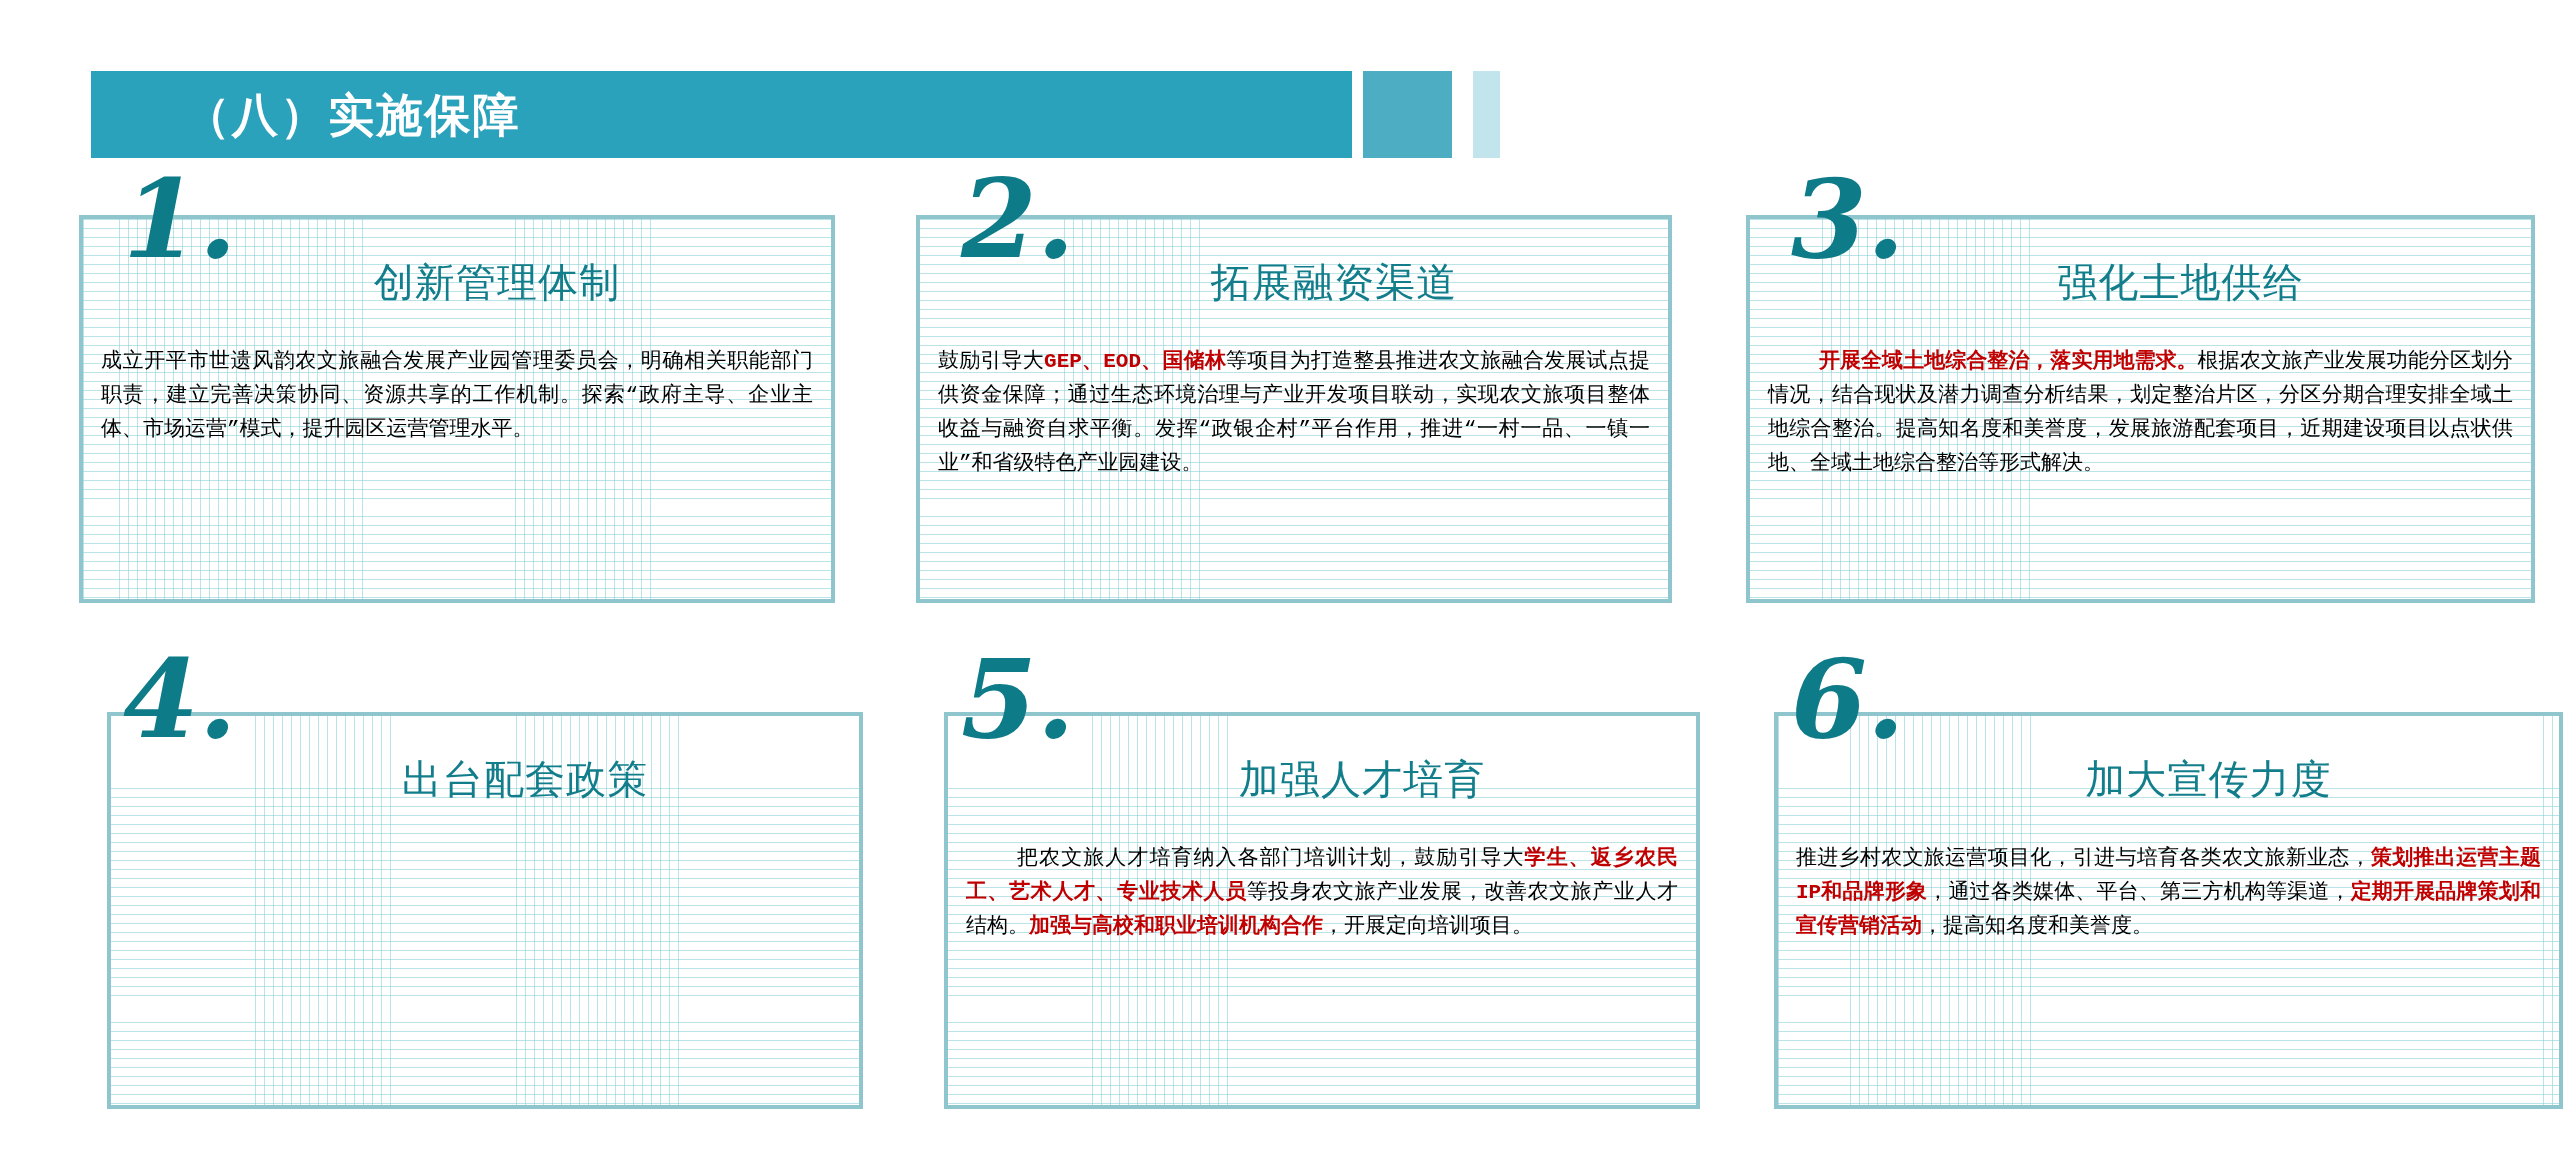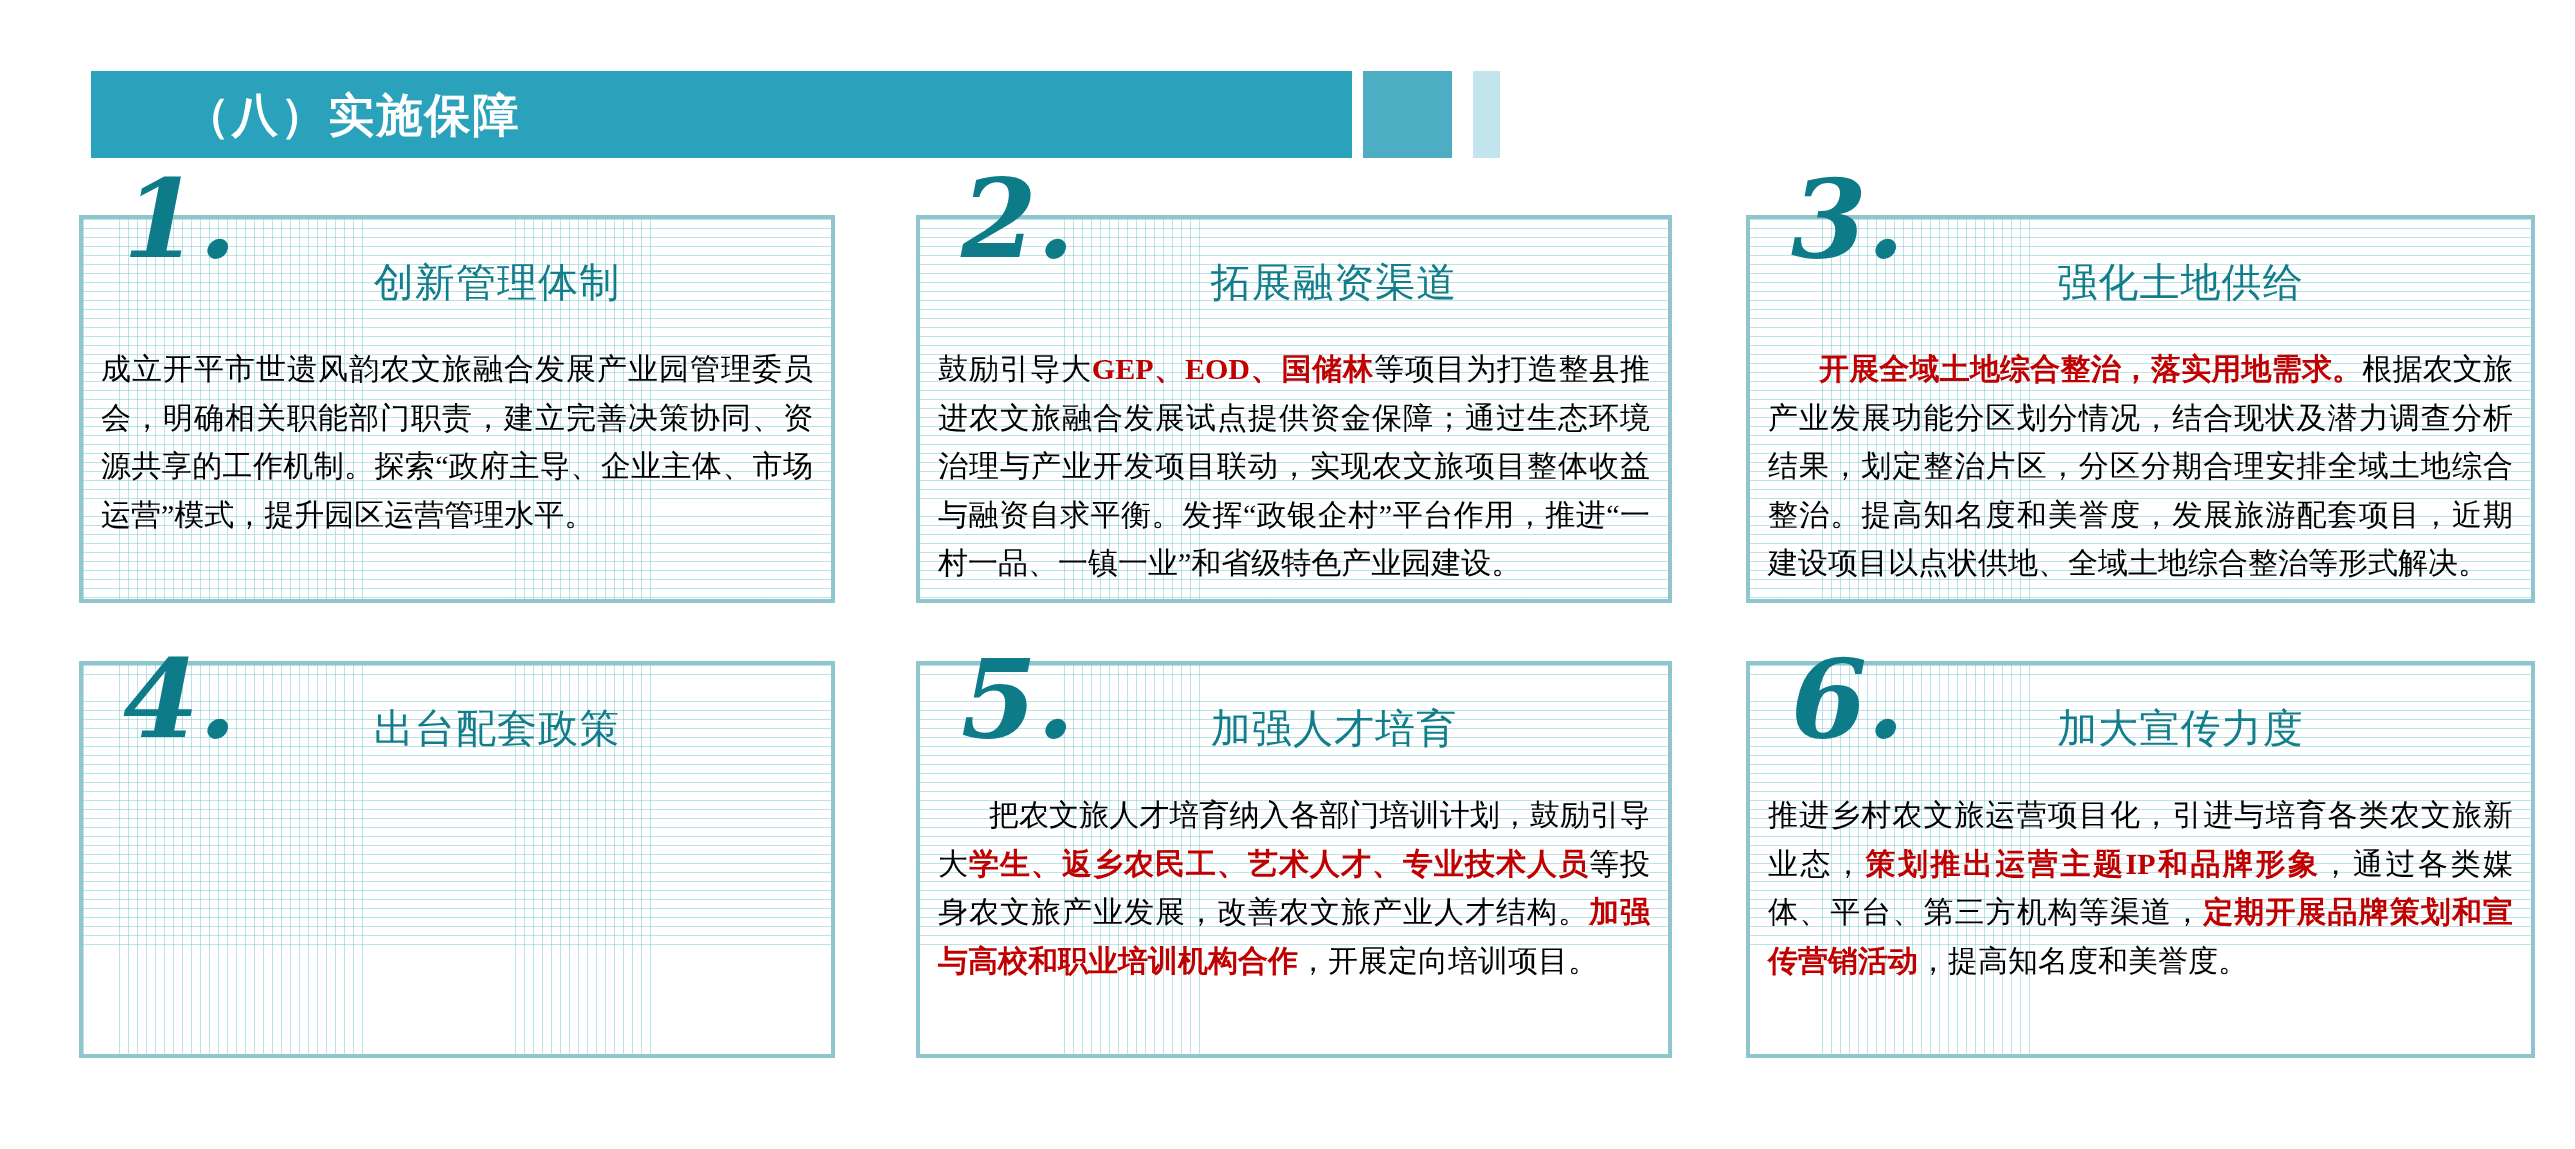--- a/index.html
+++ b/index.html
@@ -42,21 +42,21 @@
     background-image:
       repeating-linear-gradient(to right,
         rgba(130,205,212,.55) 0px, rgba(130,205,212,.55) 0.5px,
         rgba(0,0,0,0) 0.5px, rgba(0,0,0,0) 9px),
       repeating-linear-gradient(to bottom,
         rgba(130,205,212,.55) 0px, rgba(130,205,212,.55) 0.5px,
         rgba(0,0,0,0) 0.5px, rgba(0,0,0,0) 9px);
   }
   
   .card.r1{top:215px;height:388px;}
-  .card.r2{top:661px;height:397px;}
+  .card.r2{top:712px;height:397px;margin-left:28px;}
   .card.c1{left:79px;width:756px;}
   .card.c2{left:916px;width:756px;}
   .card.c3{left:1746px;width:789px;}
 
   
   .num{
     position:absolute;
     color:#0e7b88;
     font-family:"DejaVu Serif","Liberation Serif",serif;
     font-style:italic;font-weight:bold;
@@ -83,26 +83,26 @@
     line-height:1.05;
     letter-spacing:1.1px;
     text-align:center;
     margin:28px 0 0 0;
     padding-left:80px;
     white-space:nowrap;
     font-family:"DejaVu Sans","Liberation Sans",sans-serif;
   }
   .card-body{
     margin-top:42px;
-    font-size:30px;
+    font-size:21px;
     line-height:1.62;
     color:#000000;
     text-align:justify;
     text-justify:inter-ideograph;
-    font-family:Liberation Serif, serif;
+    font-family:Liberation Mono, monospace;
   }
   .card-body.indented{ text-indent:51px; }
   .hl{ color:#c00000; font-weight:bold; }
 </style>
 </head>
 <body>
 
 <div id="header-bar">
   <div id="header-title">（八）实施保障</div>
 </div>

